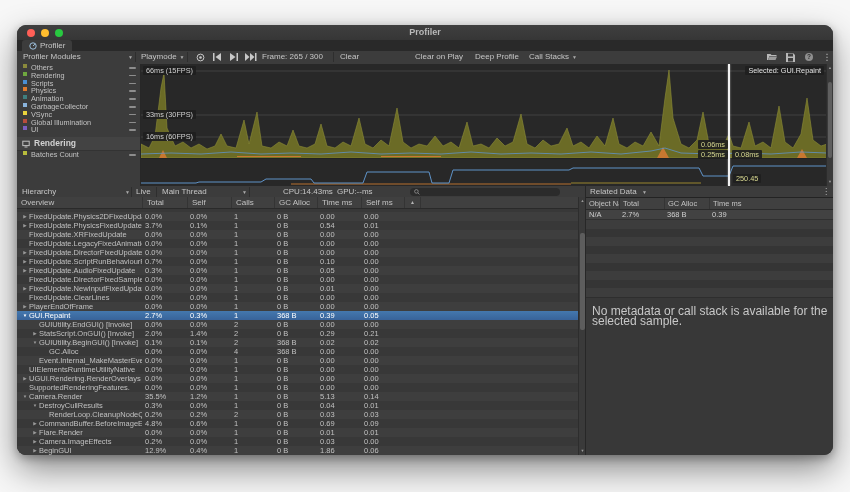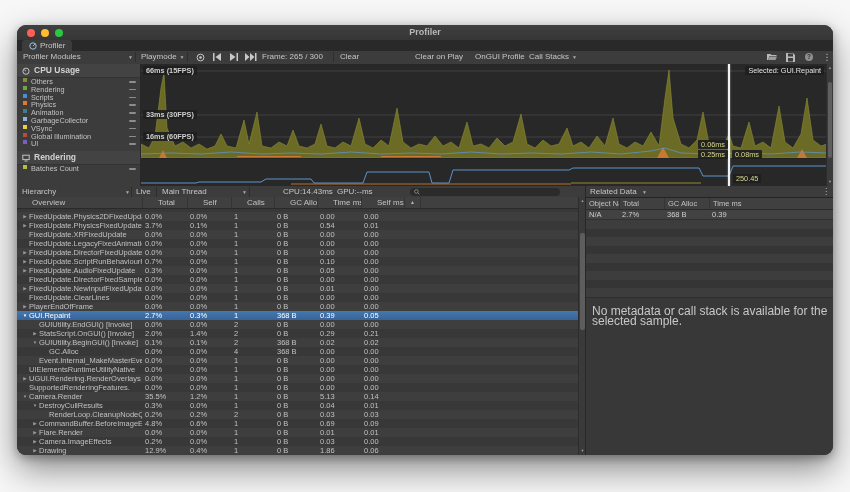--- a/index.html
+++ b/index.html
@@ -24,36 +24,36 @@
   .chart-region{position:absolute;left:0;top:39px;width:100%;height:122px;background:#282828;}
   .side{position:absolute;left:0;top:0;width:123px;height:122px;background:#3c3c3c;border-right:1px solid #272727;}
   .mhead{height:13px;line-height:13px;background:#434343;border-bottom:1px solid #333;display:flex;align-items:center;gap:4px;padding-left:5px;color:#d2d2d2;font-weight:bold;font-size:8.5px;}
   .mhead svg{flex:none}
   .leg{height:7.8px;display:flex;align-items:flex-start;padding-left:6px;position:relative;}
   .leg .sq{width:4px;height:4px;flex:none;margin-right:4px;}
   .leg .leglb{font-size:7.3px;color:#c2c2c2;line-height:7.8px;white-space:nowrap;}
   .leg .dash{position:absolute;right:4px;top:3px;width:7px;height:1.6px;background:#8d8d8d;border-radius:1px;}
   .charts{position:absolute;left:124px;top:0;width:686px;height:122px;overflow:hidden;}
   .axis-label,.sel-label,.tip{position:absolute;background:rgba(30,30,30,.92);padding:0 3px;height:9px;line-height:9px;font-size:7.3px;border-radius:1px;white-space:nowrap;}
-  .axis-label{color:#cfcfcf;font-weight:bold;}
+  .axis-label{color:#cfcfcf;}
   .sel-label{color:#e2e2e2;}
   .tip{color:#d8d890;}
   .playhead{position:absolute;top:0;width:1.5px;height:122px;background:#f2f2f2;box-shadow:0 0 2px rgba(255,255,255,.6);}
   .chart-split{position:absolute;left:0;top:94px;width:686px;height:1px;background:#222;}
   .cscroll{position:absolute;right:0;top:0;width:6px;height:122px;background:#3a3a3a;border-left:1px solid #2c2c2c;}
   .cscroll .thumb{position:absolute;left:1px;width:4px;border-radius:2px;background:#5f5f5f;}
   .sarrow{position:absolute;left:0;width:6px;text-align:center;font-size:4px;color:#9a9a9a;line-height:6px;}
   
   .details-bar{position:absolute;left:0;top:161px;width:100%;height:11px;background:#3c3c3c;border-bottom:7px solid #fef9c3;}
   .db{position:absolute;top:0;height:11px;line-height:11px;font-size:8px;color:#c6c6c6;white-space:nowrap;}
   .search{position:absolute;left:393px;top:1.5px;width:146px;height:8.5px;background:#2b2b2b;border-radius:5px;display:flex;align-items:center;padding-left:4px;gap:2px;}
   
   .hgrid{display:grid;grid-template-columns:125px 45px 44px 43px 43px 44px 43px 17px 1fr;}
   .hier-header{position:absolute;left:0;top:172px;width:561px;height:11px;background:#404040;border-bottom:1px solid #2a2a2a;z-index:3;}
-  .hier-header .hc{font-size:8px;color:#c2c2c2;line-height:11px;padding-left:15px;border-left:1px solid #343434;overflow:hidden;white-space:nowrap;}
+  .hier-header .hc{font-size:8px;color:#c2c2c2;line-height:11px;padding-left:4px;border-left:1px solid #343434;overflow:hidden;white-space:nowrap;}
   .hier-header .hc:first-child{border-left:none;}
   .hier-body{position:absolute;left:0;top:183px;width:561px;height:247px;background:#3a3a3a;overflow:hidden;}
   .trow{height:9px;line-height:9px;font-size:7.5px;color:#c0c0c0;}
   .trow:nth-child(even){background:#3e3e3e;}
   .trow:nth-child(odd){background:#383838;}
   .trow.sel{background:linear-gradient(#4478ae,#38639a);color:#fff;}
   .trow.sel .arrow{color:#fff;}
   .trow .cell{overflow:hidden;white-space:nowrap;}
   .trow .name{display:flex;align-items:center;}
   .trow .val{padding-left:3px;}
@@ -133,21 +133,21 @@
         <svg width="12" height="8" viewBox="0 0 12 8" fill="#c8c8c8">
             <path d="M0 0 L4.5 4 L0 8 Z"></path>
             <path d="M5 0 L9.5 4 L5 8 Z"></path>
             <rect x="10" y="0" width="1.5" height="8"></rect>
           </svg>
       </div>
       <div class="tb" style="left:245px">Frame: 265 / 300</div>
       <div class="sep" style="left:316px"></div>
       <div class="tb" style="left:323px">Clear</div>
       <div class="tb" style="left:398px">Clear on Play</div>
-      <div class="tb" style="left:458px">OnGUI Profile</div>
+      <div class="tb" style="left:458px">Deep Profile</div>
       <div class="tb" style="left:512px"><span>Call Stacks</span><span class="arrow-dn">▼</span></div>
       <div class="tb iconbtn" style="left:748px">
         <svg width="10" height="8" viewBox="0 0 10 8" fill="#b8b8b8">
             <path d="M0 1 h3.5 l1 1 H9.5 v1 H2.5 L1 7 H0 Z"></path>
             <path d="M2.5 3.5 H10 L8.5 7 H1 Z" fill="#9a9a9a"></path>
           </svg>
       </div>
       <div class="tb iconbtn" style="left:766px">
         <svg width="9" height="9" viewBox="0 0 9 9" fill="#b8b8b8">
             <path d="M0 0 h7 l2 2 v7 H0 Z"></path>
@@ -158,27 +158,20 @@
       <div class="tb iconbtn" style="left:785px">
           <span class="help-circ">?</span>
         </div>
       <div class="tb iconbtn" style="left:803px">
           <span style="color:#bbb;font-size:9px">⋮</span>
         </div>
     </div>
 
     <div class="chart-region">
       <div class="side">
-        <div class="mhead">
-          <svg width="8" height="8" viewBox="0 0 8 8">
-              <circle cx="4" cy="4.2" r="3.1" fill="none" stroke="#c2c2c2" stroke-width="1"></circle>
-              <path d="M4 4.2 L2.2 2.6" stroke="#c2c2c2" stroke-width="1"></path>
-            </svg>
-          <span>CPU Usage</span>
-        </div>
         <div>
             <div class="leg">
               <span class="sq" style="background: rgb(138, 138, 60);"></span>
               <span class="leglb">Others</span>
               <span class="dash"></span>
             </div>
             <div class="leg">
               <span class="sq" style="background: rgb(111, 168, 63);"></span>
               <span class="leglb">Rendering</span>
               <span class="dash"></span>
@@ -617,21 +610,21 @@
           <div class="cell val">0.2%</div>
           <div class="cell val">0.0%</div>
           <div class="cell val">1</div>
           <div class="cell val">0 B</div>
           <div class="cell val">0.03</div>
           <div class="cell val">0.00</div>
         </div>
         <div class="trow hgrid">
           <div class="cell name pi2">
             <span class="arrow">▶</span>
-            <span>Drawing</span>
+            <span>BeginGUI</span>
           </div>
           <div class="cell val">12.9%</div>
           <div class="cell val">0.4%</div>
           <div class="cell val">1</div>
           <div class="cell val">0 B</div>
           <div class="cell val">1.86</div>
           <div class="cell val">0.06</div>
         </div>
       </div>
 

